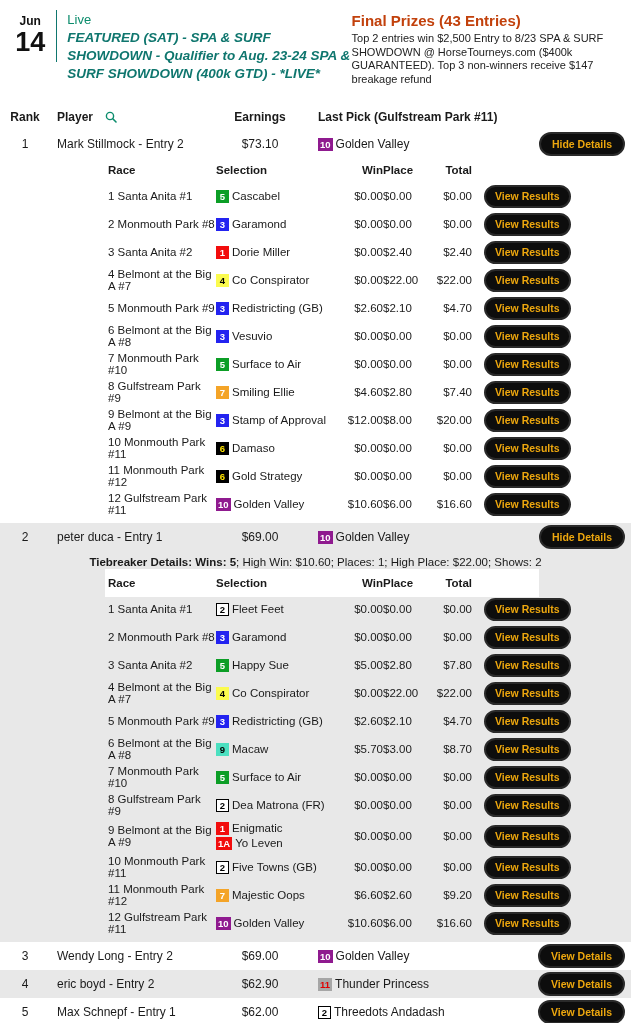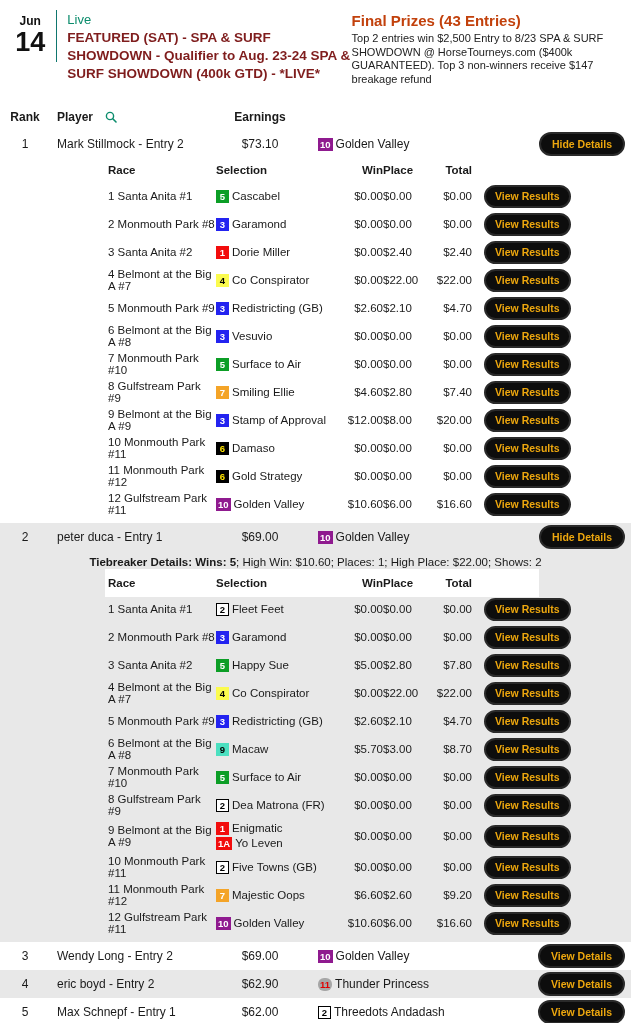--- a/index.html
+++ b/index.html
@@ -99,40 +99,41 @@
 
 <div class="page">
 
   <header class="topbar">
     <div class="datebox">
       <div class="date-month">Jun</div>
       <div class="date-day">14</div>
     </div>
     <div class="titleblock">
       <div class="live-label accent" style="color: rgb(11, 140, 108);">Live</div>
-      <div class="event-title accent" style="color: #7f1d1d;">FEATURED (SAT) - SPA &amp; SURF SHOWDOWN - Qualifier to Aug. 23-24 SPA &amp; SURF SHOWDOWN (400k GTD) - *LIVE*</div>
+      <div class="event-title accent" style="color: #0f766e; font-style: italic;">FEATURED (SAT) - SPA &amp; SURF SHOWDOWN - Qualifier to Aug. 23-24 SPA &amp; SURF SHOWDOWN (400k GTD) - *LIVE*</div>
     </div>
     <div class="prizeblock">
       <div class="prizes-title">Final Prizes (43 Entries)</div>
       <div class="prizes-text">Top 2 entries win $2,500 Entry to 8/23 SPA &amp; SURF SHOWDOWN @ HorseTourneys.com ($400k GUARANTEED). Top 3 non-winners receive $147 breakage refund</div>
     </div>
   </header>
 
   <div class="lb-header">
     <div class="h-rank">Rank</div>
     <div class="h-player">
       <span>Player</span>
       <span class="search-icon">
         <svg width="12" height="12" viewBox="0 0 12 12">
           <circle cx="5" cy="5" r="3.6" fill="none" stroke="#0b8c6c" stroke-width="1.4"></circle>
           <line x1="7.8" y1="7.8" x2="11" y2="11" stroke="#0b8c6c" stroke-width="1.6" stroke-linecap="round"></line>
         </svg>
       </span>
     </div>
     <div class="h-earnings">Earnings</div>
+    <div class="h-lastpick">Last Pick (Gulfstream Park #11)</div>
     <div></div>
   </div>
 
   <div id="entries">
       <section class="entry">
     <div class="main-row">
       <div class="c-rank">1</div>
       <div class="c-player">Mark Stillmock - Entry 2</div>
       <div class="c-earnings">$73.10</div>
       <div class="c-lastpick">
@@ -562,21 +563,21 @@
       </div>
     </div>
 
   </section>
       <section class="entry alt">
     <div class="main-row">
       <div class="c-rank">4</div>
       <div class="c-player">eric boyd - Entry 2</div>
       <div class="c-earnings">$62.90</div>
       <div class="c-lastpick">
-        <span class="cloth" style="background: rgb(166, 166, 166); color: rgb(224, 0, 0); border-radius: 6px;">11</span>
+        <span class="cloth" style="background: rgb(166, 166, 166); color: rgb(224, 0, 0);">11</span>
         <span>Thunder Princess</span>
       </div>
       <div class="c-button">
         <button class="pill-btn">View Details</button>
       </div>
     </div>
 
   </section>
       <section class="entry">
     <div class="main-row">

